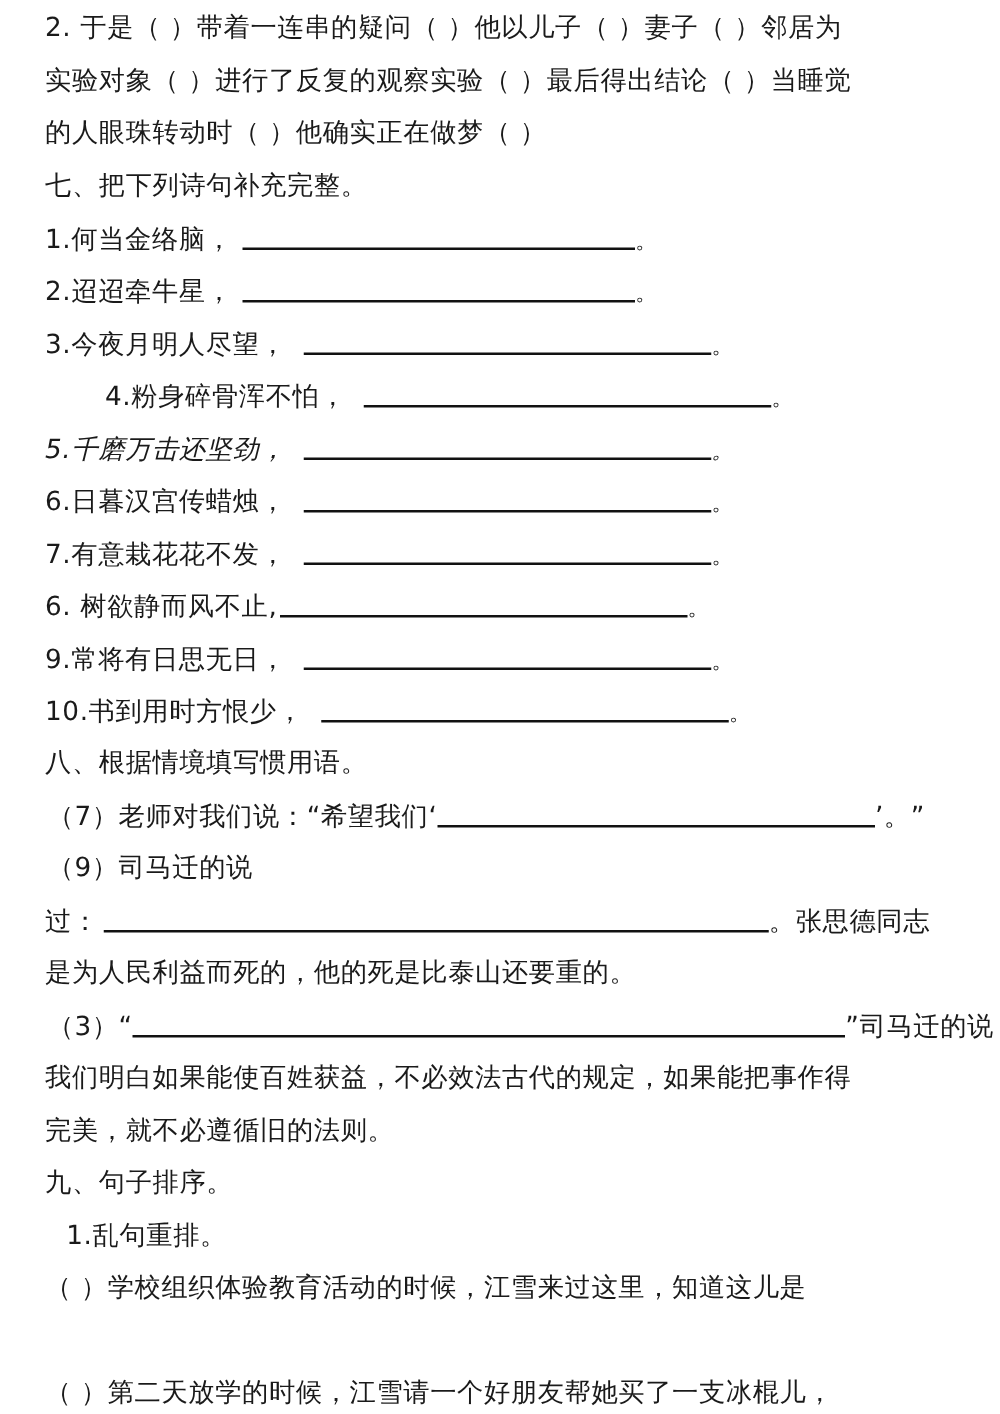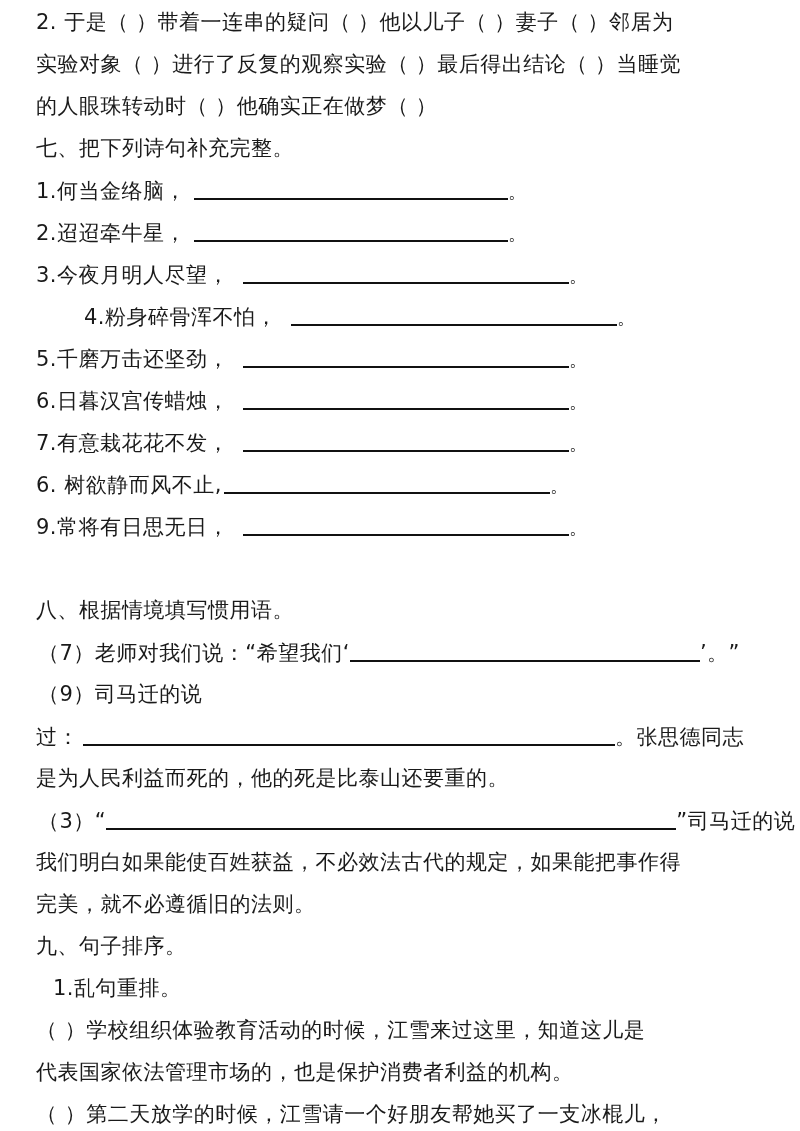--- a/index.html
+++ b/index.html
@@ -60,34 +60,37 @@
   </div>
   <div class="line" style="top:216px;">
     <span>2.迢迢牵牛星，</span><span class="blank" style="width:314px;margin-left:8px;"></span><span class="period">。</span>
   </div>
   <div class="line" style="top:258px;">
     <span>3.今夜月明人尽望，</span><span class="blank" style="width:326px;margin-left:14px;"></span><span class="period">。</span>
   </div>
   <div class="line" style="top:300px;margin-left:48px;">
     <span>4.粉身碎骨浑不怕，</span><span class="blank" style="width:326px;margin-left:14px;"></span><span class="period">。</span>
   </div>
-  <div class="line" style="top:342px;">
+  <div class="line" style="top:342px;font-style:italic;">
     <span>5.千磨万击还坚劲，</span><span class="blank" style="width:326px;margin-left:14px;"></span><span class="period">。</span>
   </div>
   <div class="line" style="top:384px;">
     <span>6.日暮汉宫传蜡烛，</span><span class="blank" style="width:326px;margin-left:14px;"></span><span class="period">。</span>
   </div>
   <div class="line" style="top:426px;">
     <span>7.有意栽花花不发，</span><span class="blank" style="width:326px;margin-left:14px;"></span><span class="period">。</span>
   </div>
   <div class="line" style="top:468px;">
     <span>6.  树欲静而风不止,</span><span class="blank" style="width:326px;margin-left:2px;"></span><span class="period">。</span>
   </div>
   <div class="line" style="top:510px;">
     <span>9.常将有日思无日，</span><span class="blank" style="width:326px;margin-left:14px;"></span><span class="period">。</span>
+  </div>
+  <div class="line" style="top:552px;">
+    <span>10.书到用时方恨少，</span><span class="blank" style="width:326px;margin-left:14px;"></span><span class="period">。</span>
   </div>
 
   <div class="line" style="top:594px;">八、根据情境填写惯用语。</div>
 
   <div class="line" style="top:636px;left:38px;">
     <span>（7）老师对我们说：“希望我们‘</span><span class="blank" style="width:350px;"></span><span>’。”</span>
   </div>
 
   <div class="line" style="top:678px;left:38px;">（9）司马迁的说</div>
 
@@ -100,16 +103,15 @@
   <div class="line" style="top:804px;left:38px;">
     <span>（3）“</span><span class="blank" style="width:570px;"></span><span>”司马迁的说</span>
   </div>
 
   <div class="line" style="top:846px;">我们明白如果能使百姓获益，不必效法古代的规定，如果能把事作得</div>
   <div class="line" style="top:888px;">完美，就不必遵循旧的法则。</div>
 
   <div class="line" style="top:930px;">九、句子排序。</div>
   <div class="line" style="top:972px;margin-left:17px;">1.乱句重排。</div>
   <div class="line" style="top:1014px;">（    ）学校组织体验教育活动的时候，江雪来过这里，知道这儿是</div>
-  <div class="line" style="top:1056px;">代表国家依法管理市场的，也是保护消费者利益的机构。</div>
   <div class="line" style="top:1098px;">（    ）第二天放学的时候，江雪请一个好朋友帮她买了一支冰棍儿，</div>
 
 </div>
 
 </body></html>

